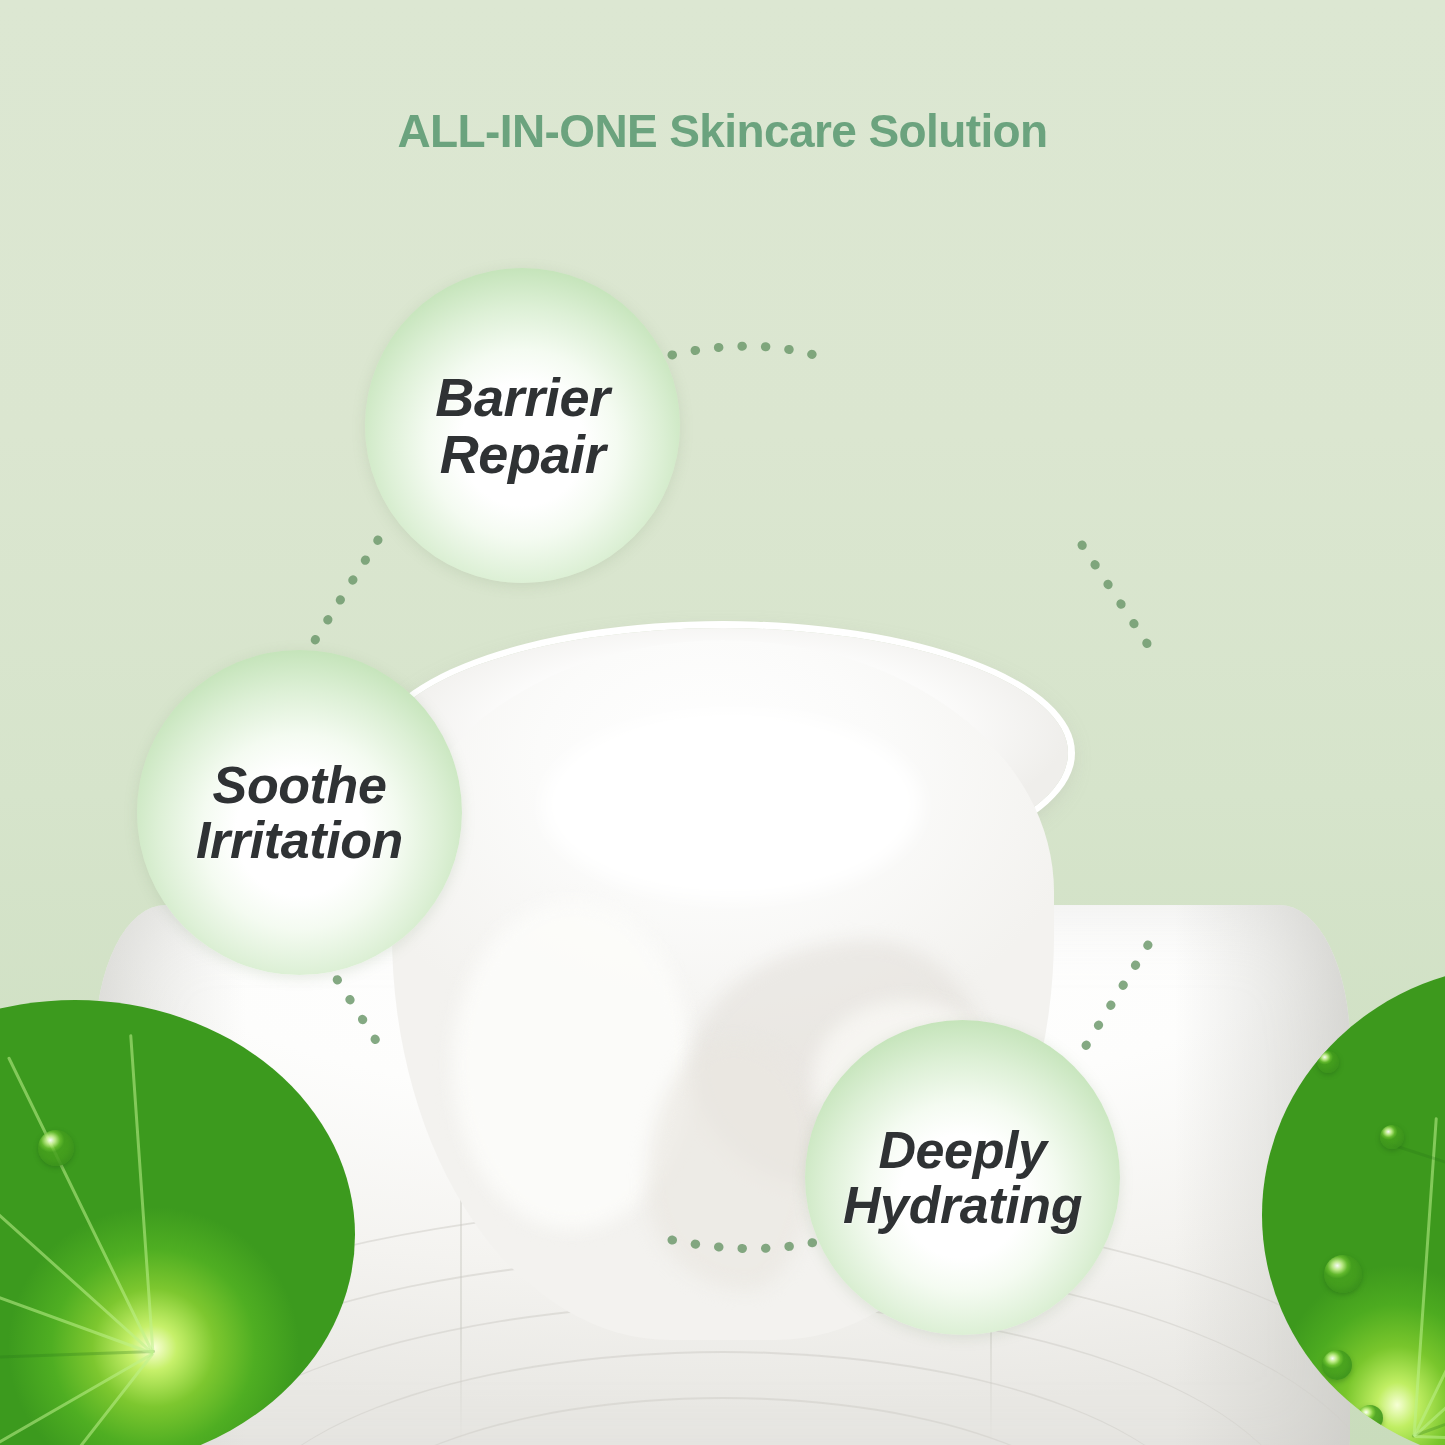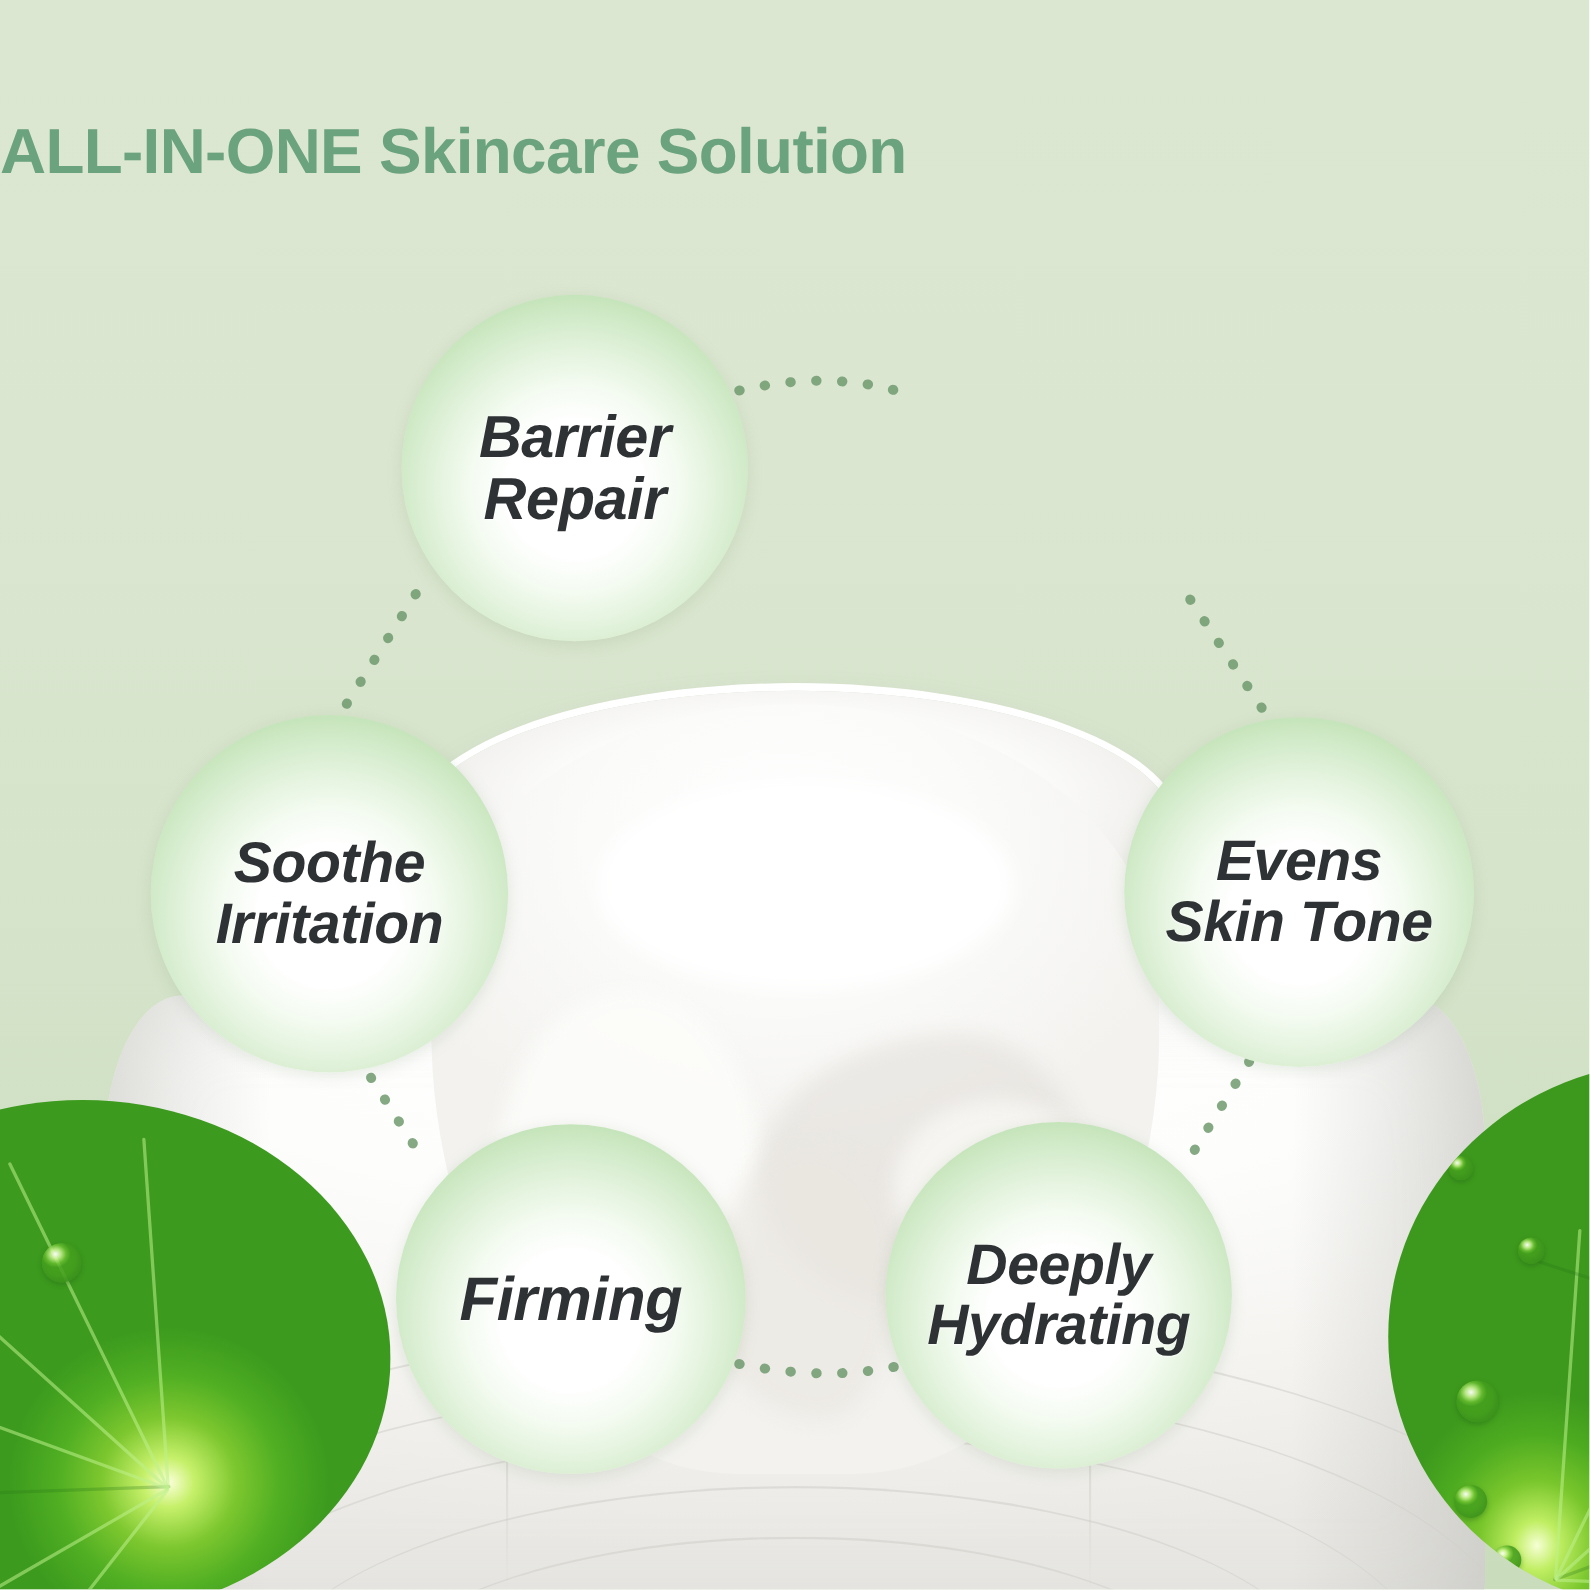--- a/index.html
+++ b/index.html
@@ -112,22 +112,22 @@
   }
   .bubble .label{
     font-style:italic;font-weight:bold;color:#2f3234;
     line-height:1.05;letter-spacing:-0.4px;
     text-shadow:0 1px 2px rgba(255,255,255,.85);
     padding:0 10px;white-space:pre-line;
   }
 
   
   .title{
-    position:absolute;left:0;top:104px;width:1445px;
-    font-size:58px;font-weight:bold;color:#6ba37e;letter-spacing:-0.6px;
+    position:absolute;left:0;top:104px;width:1445px;text-align:center;
+    font-size:46px;font-weight:bold;color:#6ba37e;letter-spacing:-0.6px;
   }
 </style>
 </head>
 <body>
 
 <div class="canvas">
 
   <div class="jar-wrap">
     <div class="jar-body"></div>
 
@@ -204,27 +204,20 @@
     <div class="label" style="font-size:54px;">Barrier
 Repair</div>
   </div>
 
 
   <div class="bubble" style="left:137px;top:650px;width:325px;height:325px;">
     <div class="label" style="font-size:52px;">Soothe
 Irritation</div>
   </div>
 
-  <div class="bubble" style="left:1022px;top:652px;width:318px;height:318px;">
-    <div class="label" style="font-size:52px;">Evens
-Skin Tone</div>
-  </div>
-
-  <div class="bubble" style="left:360px;top:1022px;width:318px;height:318px;">
-    <div class="label" style="font-size:56px;">Firming</div>
-  </div>
+
 
   <div class="bubble" style="left:805px;top:1020px;width:315px;height:315px;justify-content:center;">
     <div class="label" style="font-size:52px;">Deeply
 Hydrating</div>
   </div>
 
 </div>
 
 </body></html>

